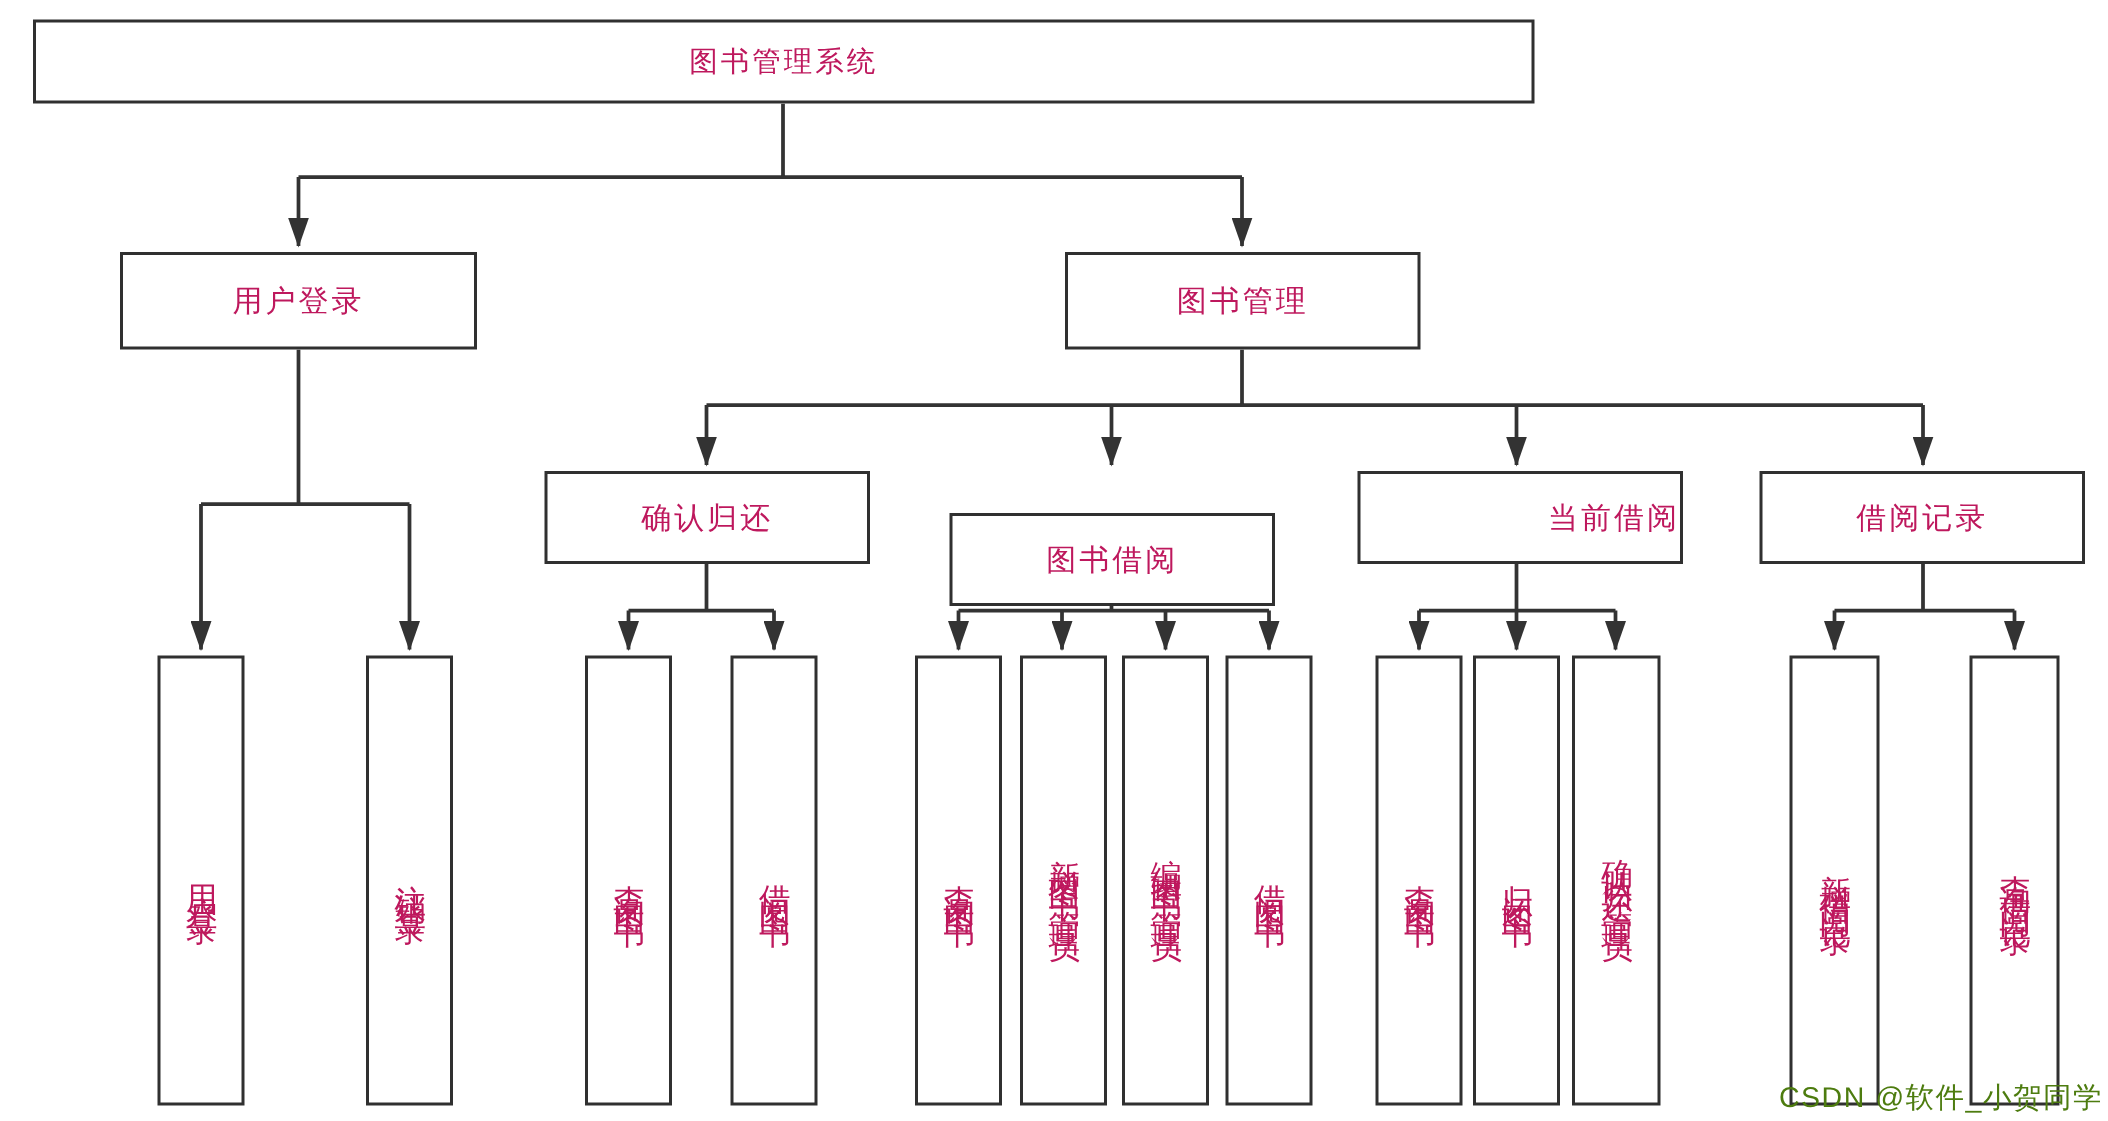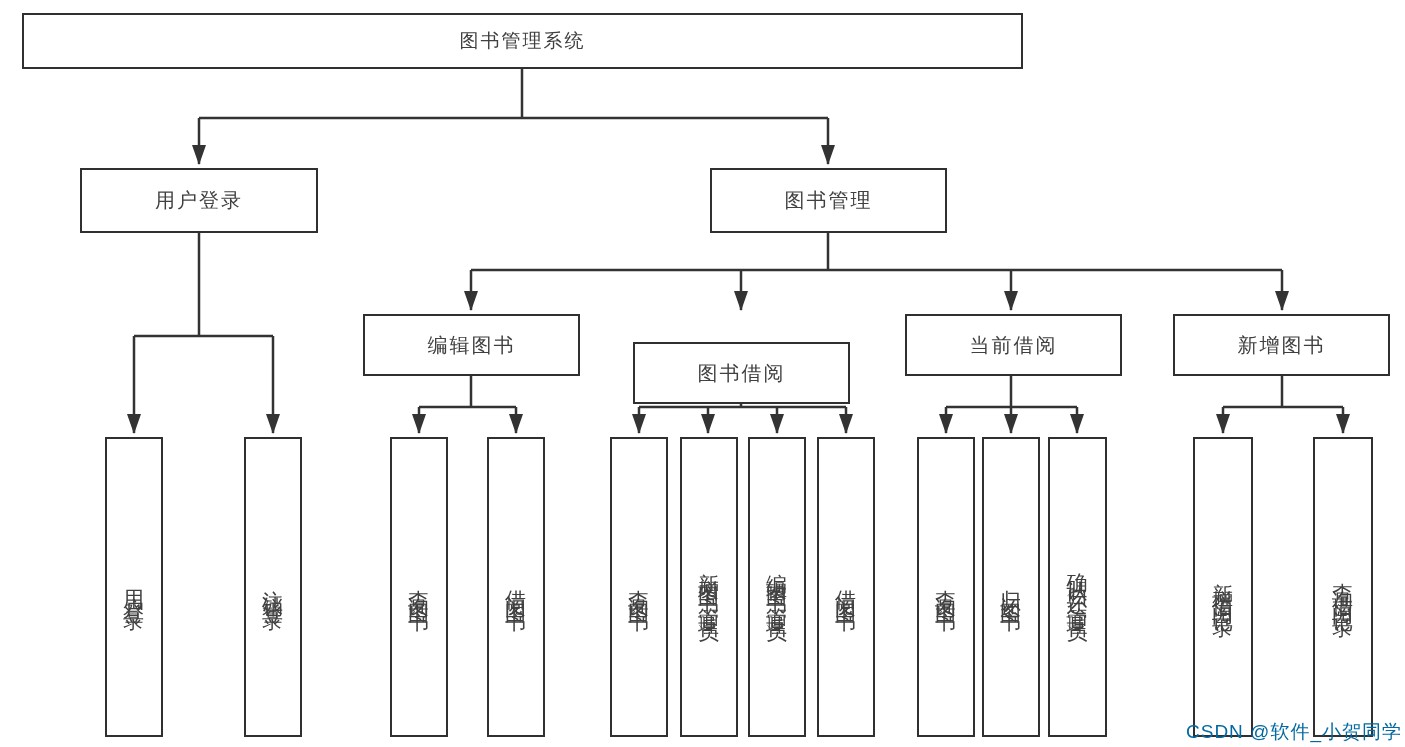--- a/index.html
+++ b/index.html
@@ -7,31 +7,31 @@
     width:1405px;height:747px;position:relative;overflow:hidden;
     background:#ffffff;
     font-family:"Liberation Sans","DejaVu Sans",sans-serif;
   }
   #canvas{position:absolute;left:0;top:0;width:1405px;height:747px;}
   svg.connectors{position:absolute;left:0;top:0;pointer-events:none;}
   .node{
     position:absolute;box-sizing:border-box;
     background:#ffffff;border:2px solid #303030;
     display:flex;align-items:center;justify-content:center;
-    color:#404040;
+    color:#be185d;
   }
   .node.h{font-size:20px;letter-spacing:2px;}
   .node.root{font-size:19px;}
   .node.v .vlbl{
     writing-mode:vertical-rl;text-orientation:mixed;
     font-size:21px;line-height:1;letter-spacing:7px;
   }
   .watermark{
     position:absolute;left:1186px;top:719px;
-    font-size:19px;letter-spacing:1px;color:#0369a1;white-space:nowrap;
+    font-size:19px;letter-spacing:1px;color:#4d7c0f;white-space:nowrap;
   }
 </style>
 </head>
 <body>
 
 <div id="canvas">
 
   <svg class="connectors" width="1405" height="747" viewBox="0 0 1405 747">
     <defs>
       <marker id="arw" viewBox="0 0 20 14" refX="19" refY="7" markerWidth="20" markerHeight="14" markerUnits="userSpaceOnUse" orient="auto">
@@ -80,30 +80,30 @@
   </div>
 
   <div class="node h" style="left:80px;top:168px;width:238px;height:65px;">
     <span>用户登录</span>
   </div>
   <div class="node h" style="left:710px;top:168px;width:237px;height:65px;text-align:center;">
     <span>图书管理</span>
   </div>
 
   <div class="node h" style="left:363px;top:314px;width:217px;height:62px;">
-    <span>编辑图书</span>
+    <span>确认归还</span>
   </div>
   <div class="node h" style="left:633px;top:314px;width:217px;height:62px;margin-top:28px;">
     <span>图书借阅</span>
   </div>
-  <div class="node h" style="left:905px;top:314px;width:217px;height:62px;">
+  <div class="node h" style="left:905px;top:314px;width:217px;height:62px;justify-content:flex-end;">
     <span>当前借阅</span>
   </div>
   <div class="node h" style="left:1173px;top:314px;width:217px;height:62px;">
-    <span>新增图书</span>
+    <span>借阅记录</span>
   </div>
 
   <div class="node v" style="left:105px;top:437px;width:58px;height:300px;">
     <span class="vlbl">用户登录</span>
   </div>
   <div class="node v" style="left:244px;top:437px;width:58px;height:300px;">
     <span class="vlbl">注销登录</span>
   </div>
 
   <div class="node v" style="left:390px;top:437px;width:58px;height:300px;">

